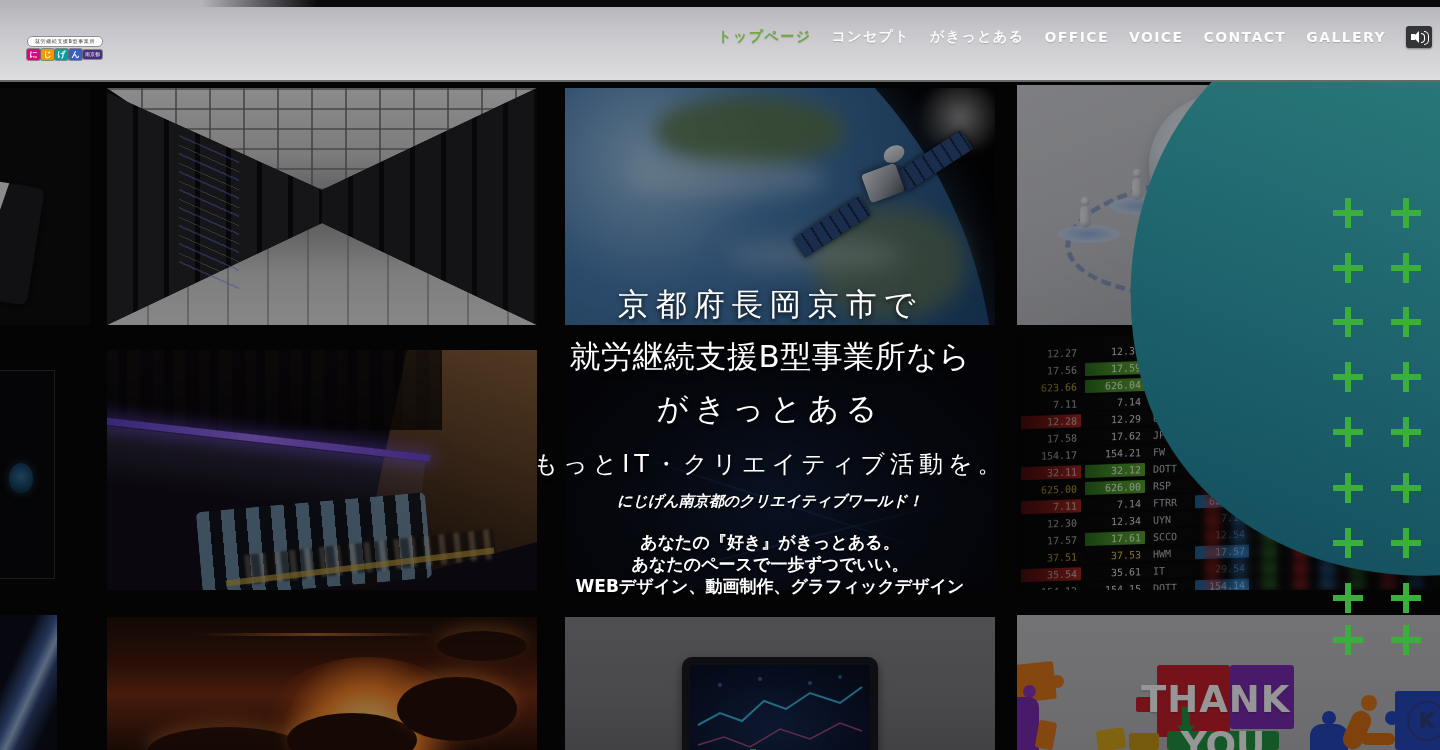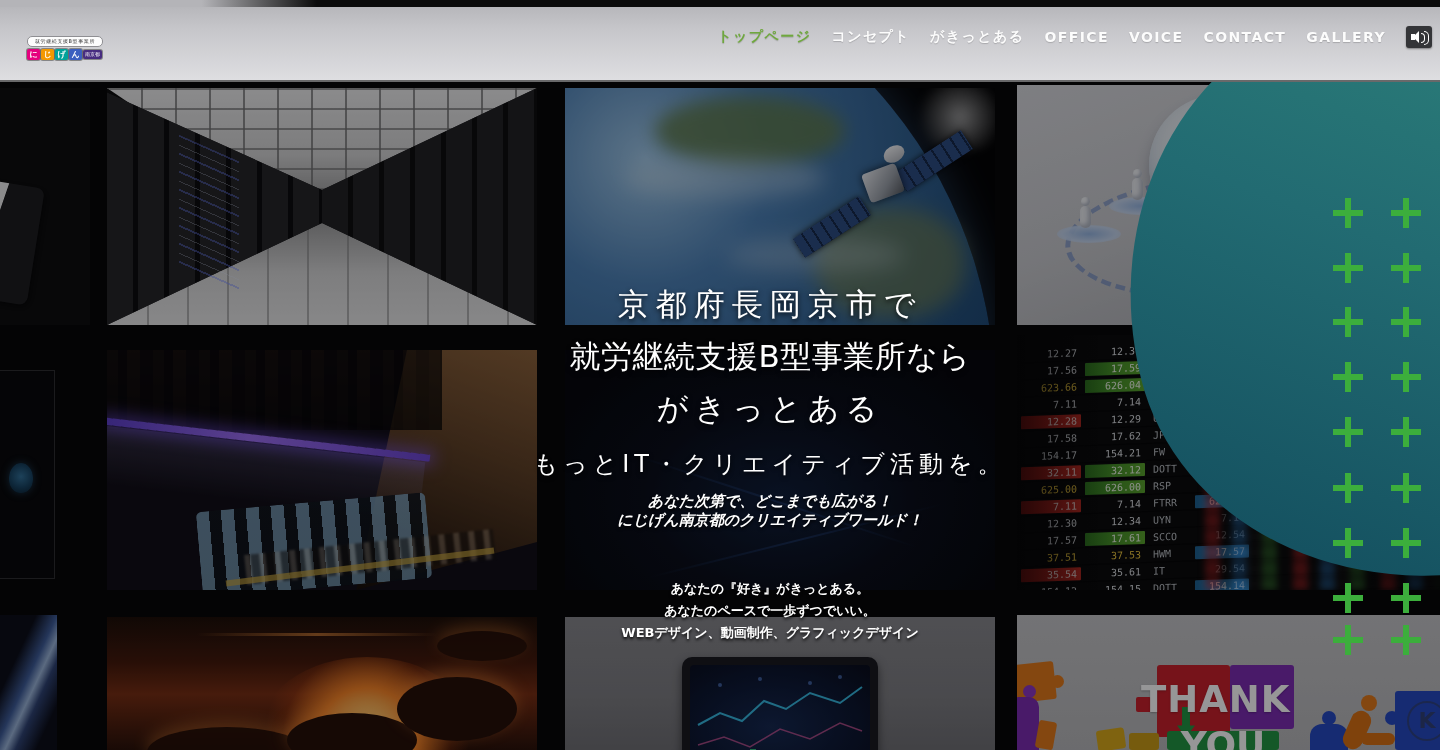--- a/index.html
+++ b/index.html
@@ -246,21 +246,21 @@
   
   .hero-text{position:absolute;left:515px;top:196px;width:510px;z-index:5;text-align:center;color:#fff;}
   .hl{font-weight:500;font-size:31px;line-height:52px;text-shadow:0 2px 5px rgba(0,0,0,.85);white-space:nowrap;}
   .hl-1{letter-spacing:7px;}
   .hl-2{letter-spacing:0.5px;}
   .hl-3{letter-spacing:6px;}
   .tagline{margin-top:14px;font-size:24px;letter-spacing:5px;font-weight:500;white-space:nowrap;
     text-shadow:0 2px 4px rgba(0,0,0,.85);}
   .lead{margin-top:12px;font-size:15px;font-weight:bold;font-style:italic;line-height:19px;
     text-shadow:0 2px 3px rgba(0,0,0,.9);}
-  .body-lines{margin-top:48px;font-size:13px;font-weight:bold;line-height:22px;
+  .body-lines{margin-top:20px;font-size:17px;font-weight:bold;line-height:22px;
     text-shadow:0 2px 3px rgba(0,0,0,.9);}
 </style>
 </head>
 <body>
 
 <div class="page">
 
   <div class="hero">
 
     <div class="tile frag-monitor">
@@ -522,21 +522,20 @@
         <div class="plus" style="left: 1333px; top: 543px;"></div>
         <div class="plus" style="left: 1391px; top: 543px;"></div>
       </div>
 
     <div class="hero-text">
       <div class="hl hl-1">京都府長岡京市で</div>
       <div class="hl hl-2">就労継続支援B型事業所なら</div>
       <div class="hl hl-3">がきっとある</div>
       <div class="tagline">もっとIT・クリエイティブ活動を。</div>
       <div class="lead">
-        <div>あなた次第で、どこまでも広がる！</div>
         <div>にじげん南京都のクリエイティブワールド！</div>
       </div>
       <div class="body-lines">
         <div>あなたの『好き』がきっとある。</div>
         <div>あなたのペースで一歩ずつでいい。</div>
         <div>WEBデザイン、動画制作、グラフィックデザイン</div>
       </div>
     </div>
   </div>
 

